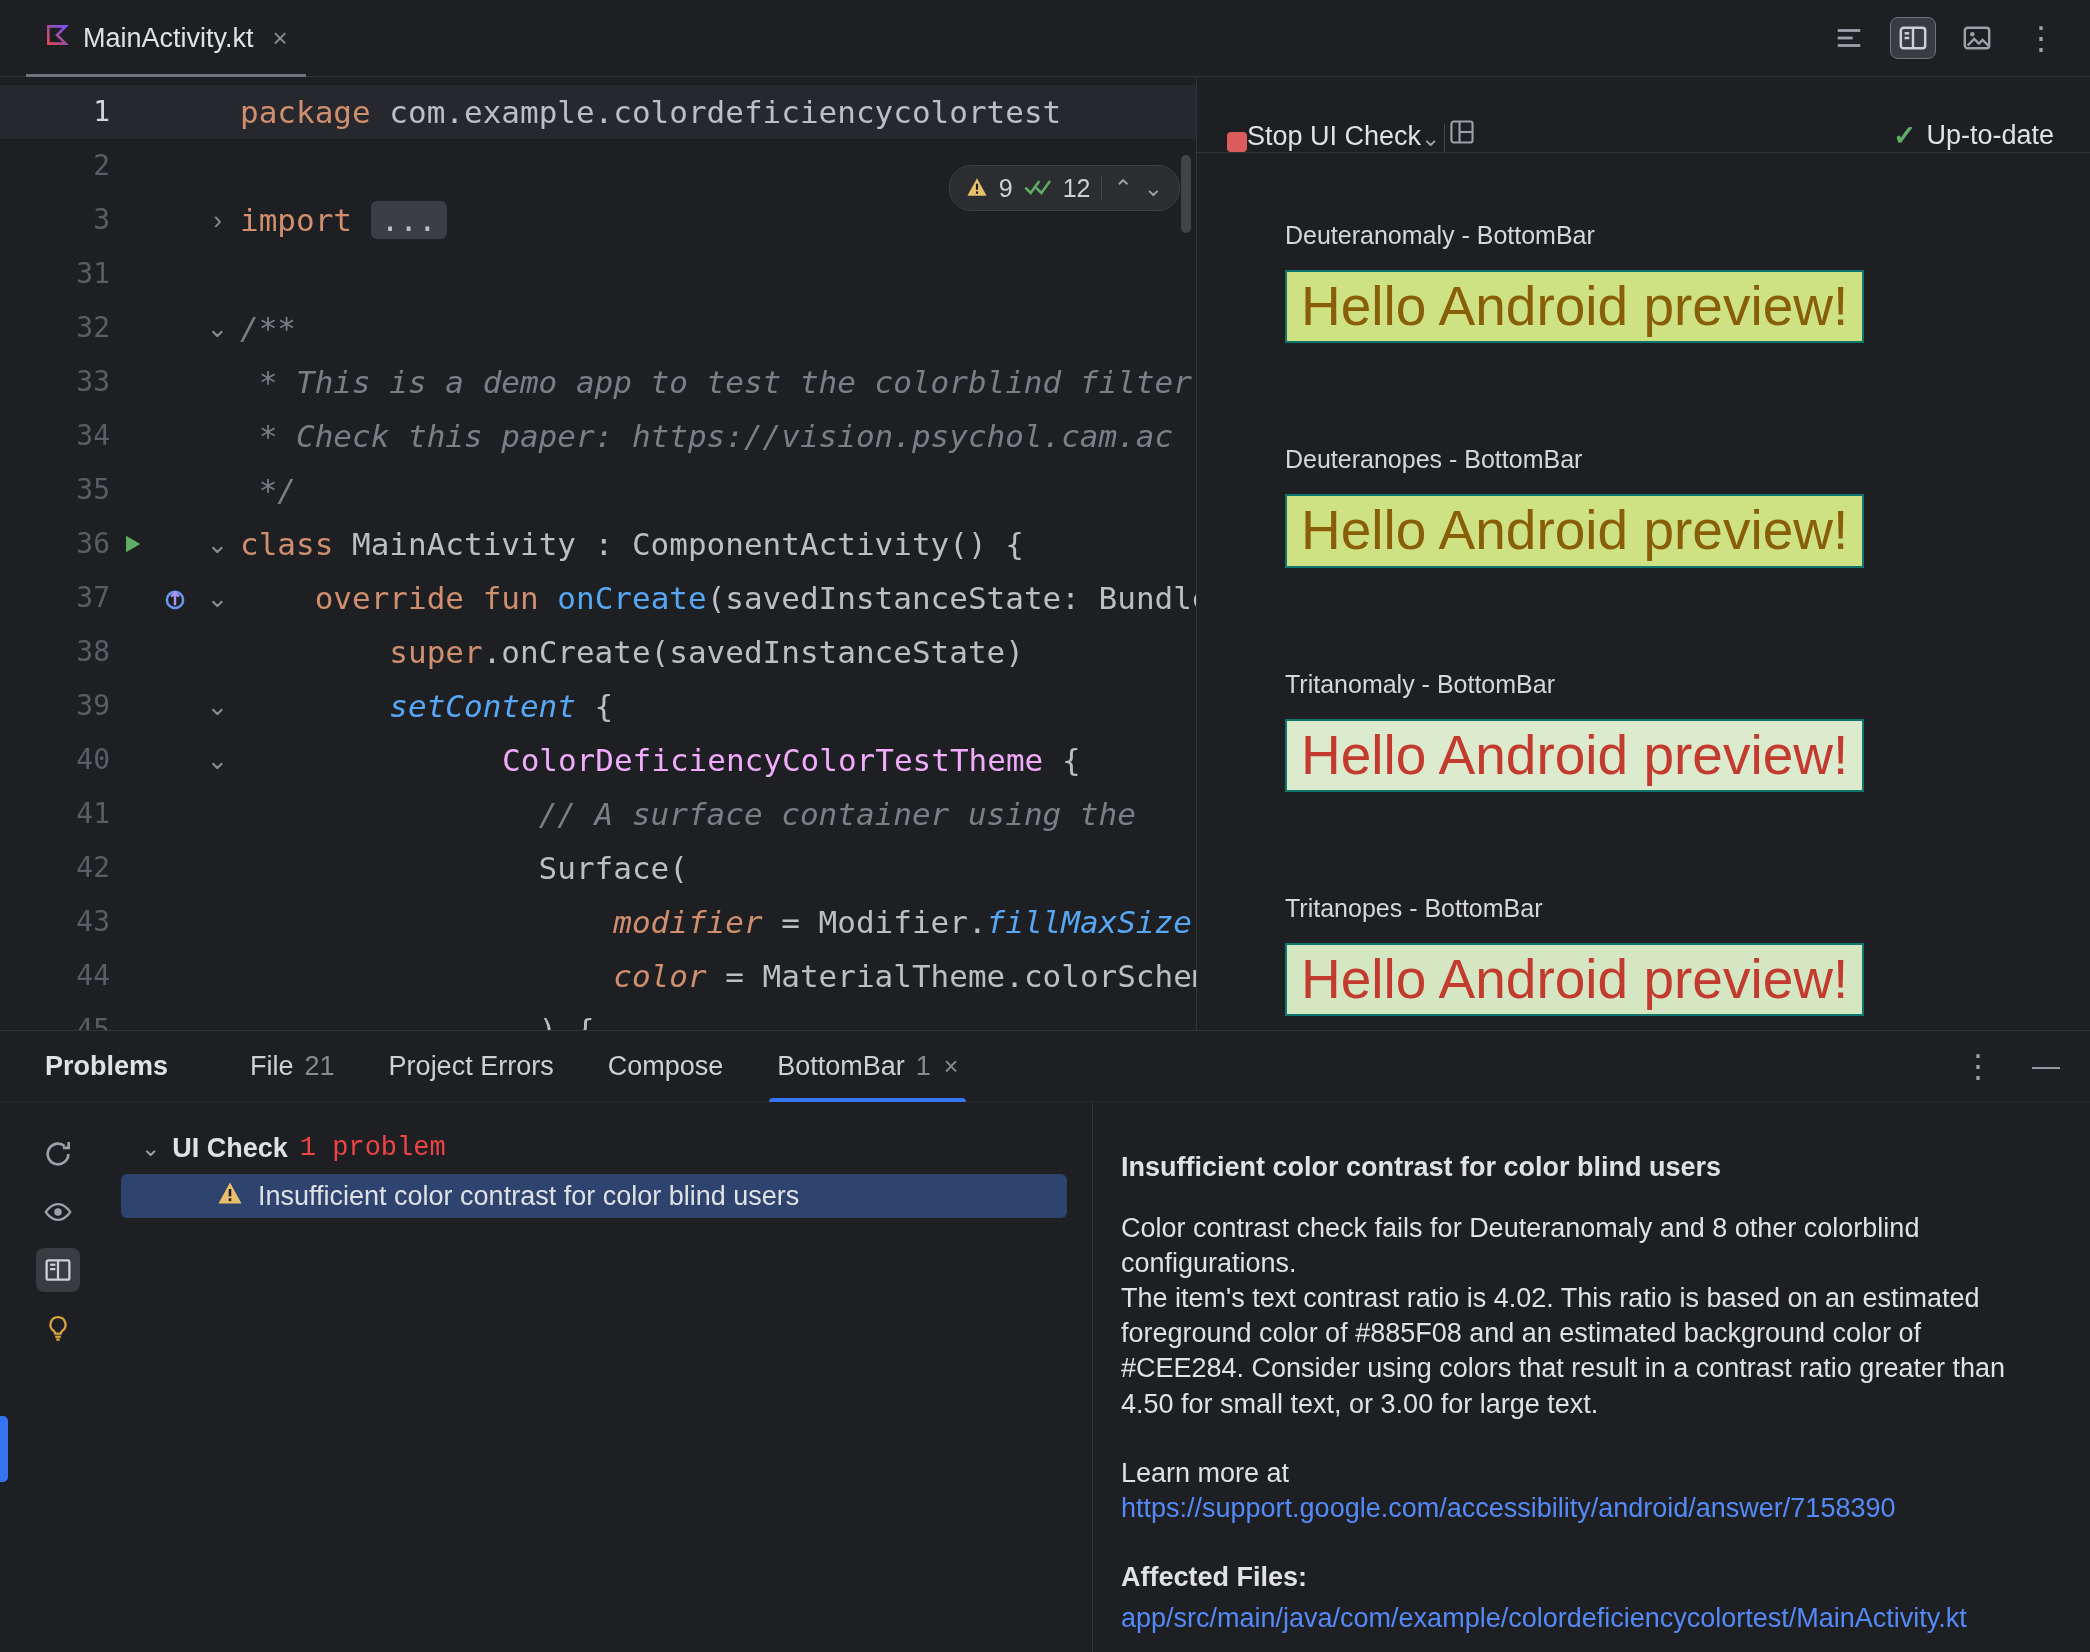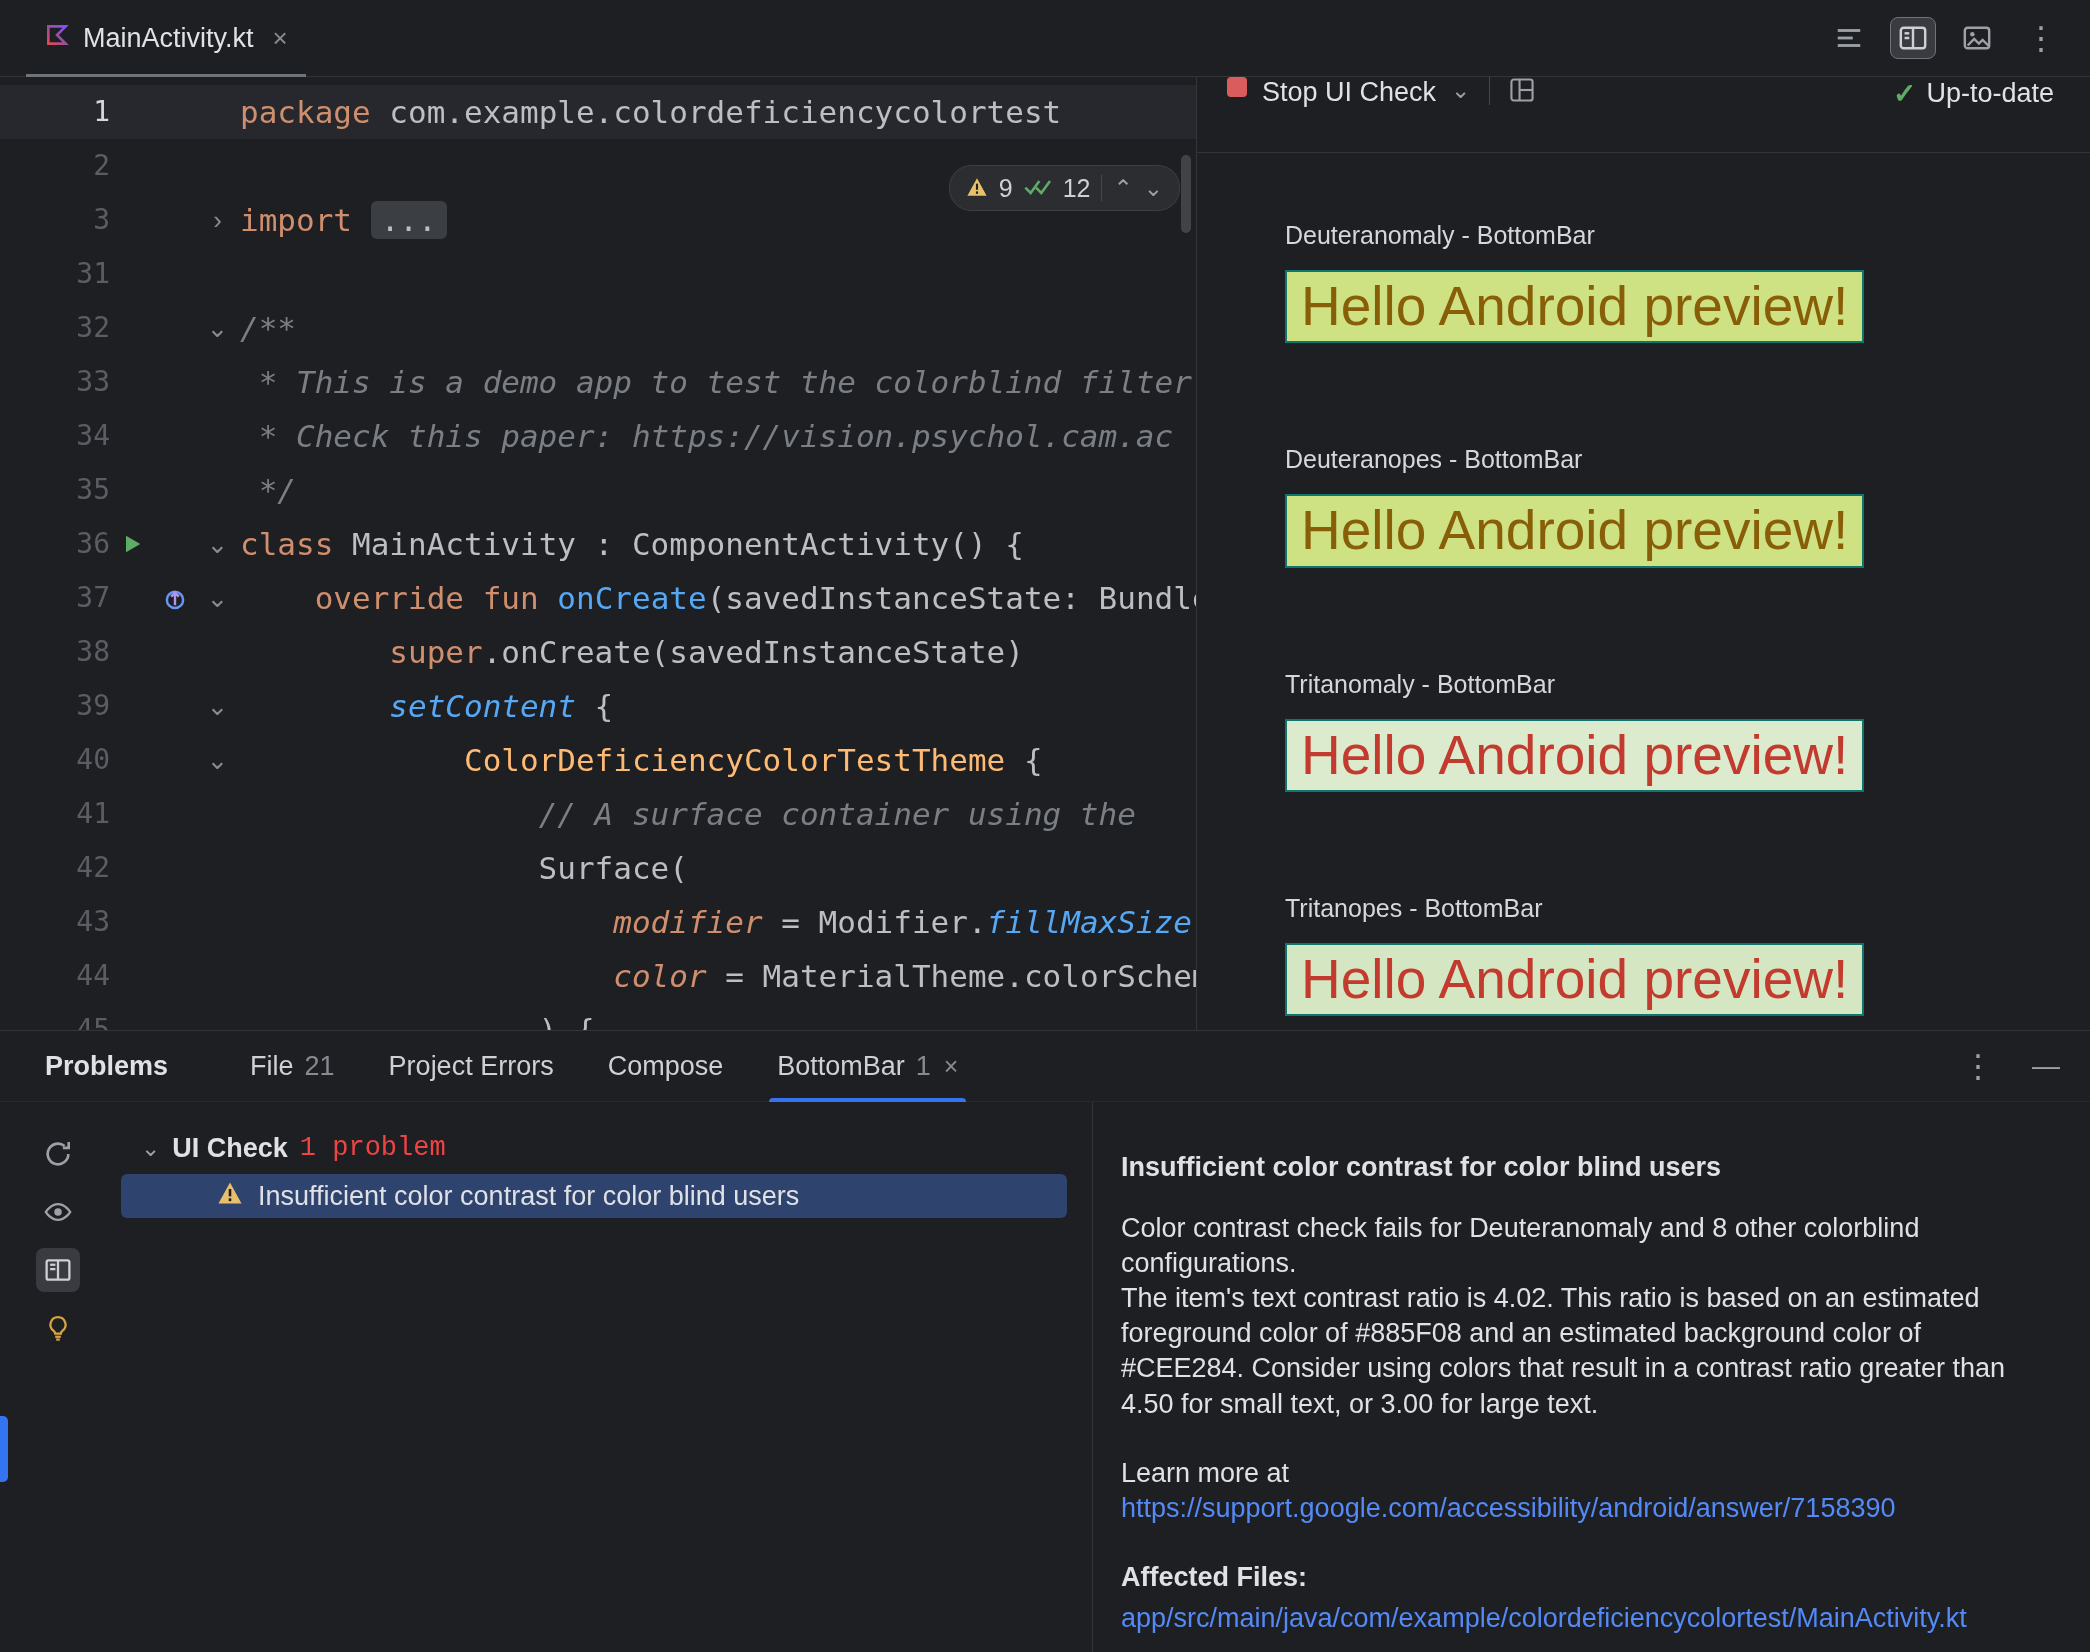--- a/index.html
+++ b/index.html
@@ -27,35 +27,35 @@
   .code-line.hl{background:#26282e;}
   .gutter{flex:none;width:240px;display:flex;align-items:center;color:#5a5d63;}
   .ln{width:110px;text-align:right;font-size:28px;}
   .hl .ln{color:#d5d7db;}
   .gslot{width:43px;display:flex;align-items:center;justify-content:center;}
   .fold-ico{color:#868a91;font-size:26px;font-family:"Liberation Sans",sans-serif;}
   .ptag{color:#6aab73;font-size:21px;font-weight:bold;letter-spacing:-1px;}
   .code{flex:1;overflow:hidden;white-space:pre;}
   .tk-kw{color:#cf8e6d;} .tk-pl{color:#bcbec4;} .tk-cm{color:#7a7e85;font-style:italic;}
   .tk-fn{color:#56a8f5;} .tk-fni{color:#56a8f5;font-style:italic;}
-  .tk-comp{color:#fdba74;} .tk-named{color:#cf8e6d;font-style:italic;}
+  .tk-comp{color:#f0abfc;margin-left:38px;} .tk-named{color:#cf8e6d;font-style:italic;}
   .tk-fold{background:#3b3e43;border-radius:6px;padding:1px 10px;color:#bcbec4;}
 
   .insp-badge{position:absolute;top:88px;right:16px;height:44px;background:#2b2d30;
         border:1px solid #3c3f44;border-radius:22px;display:flex;align-items:center;gap:11px;
         padding:0 16px;font-size:25px;color:#ced0d6;font-family:"Liberation Sans",sans-serif;}
   .insp-badge .sep{width:1px;height:26px;background:#45484e;}
   .insp-badge .bchev{color:#9da0a8;font-size:23px;line-height:1;}
   .scroll-thumb{position:absolute;right:5px;top:78px;width:10px;height:78px;
         background:rgba(255,255,255,0.16);border-radius:5px;}
 
   
   .right-pane{flex:1;border-left:1px solid #323438;display:flex;flex-direction:column;}
-  .rp-header{height:76px;flex:none;border-bottom:1px solid #323438;display:flex;align-items:flex-start;
-        gap:15px;padding:0 36px 0 30px;font-size:27px;color:#dfe1e5;box-sizing:border-box;}
+  .rp-header{height:76px;flex:none;border-bottom:1px solid #323438;display:flex;align-items:flex-end;
+        padding:0 36px 0 30px;font-size:27px;color:#dfe1e5;box-sizing:border-box;}
   .stop-sq{width:20px;height:20px;background:#db5c5c;border-radius:4px;}
   .rp-chev{color:#9da0a8;font-size:23px;}
   .rp-sep{width:1px;height:28px;background:#45484e;margin:0 4px;}
   .rp-spacer{flex:1;}
   .uptodate{display:flex;align-items:center;gap:10px;}
   .green-check{color:#5fad65;font-size:28px;font-weight:bold;}
   #preview-groups{padding:68px 16px 0 88px;overflow:hidden;}
   .pgroup{margin-bottom:102px;}
   .plabel{font-size:25px;color:#d5d7db;margin-bottom:20px;}
   .pbox{display:inline-block;font-size:55px;padding:3px 14px;border:2px solid #0f766e;

